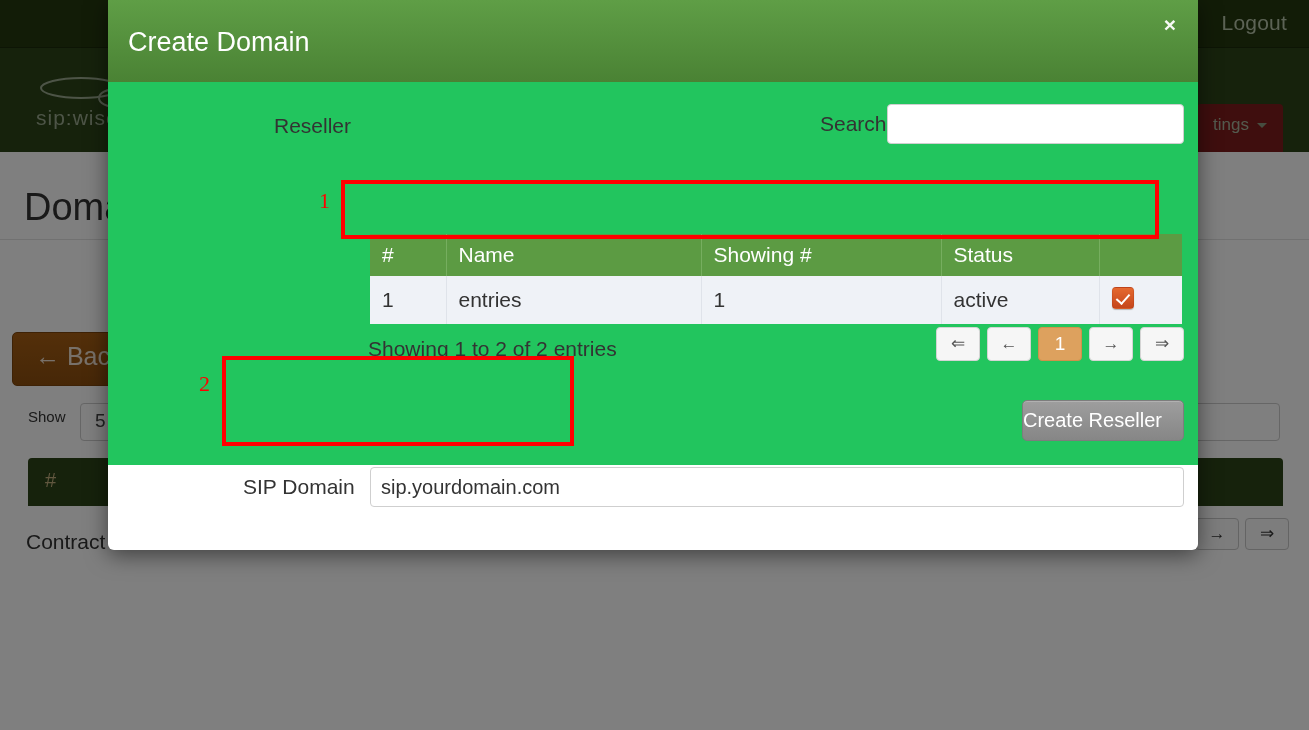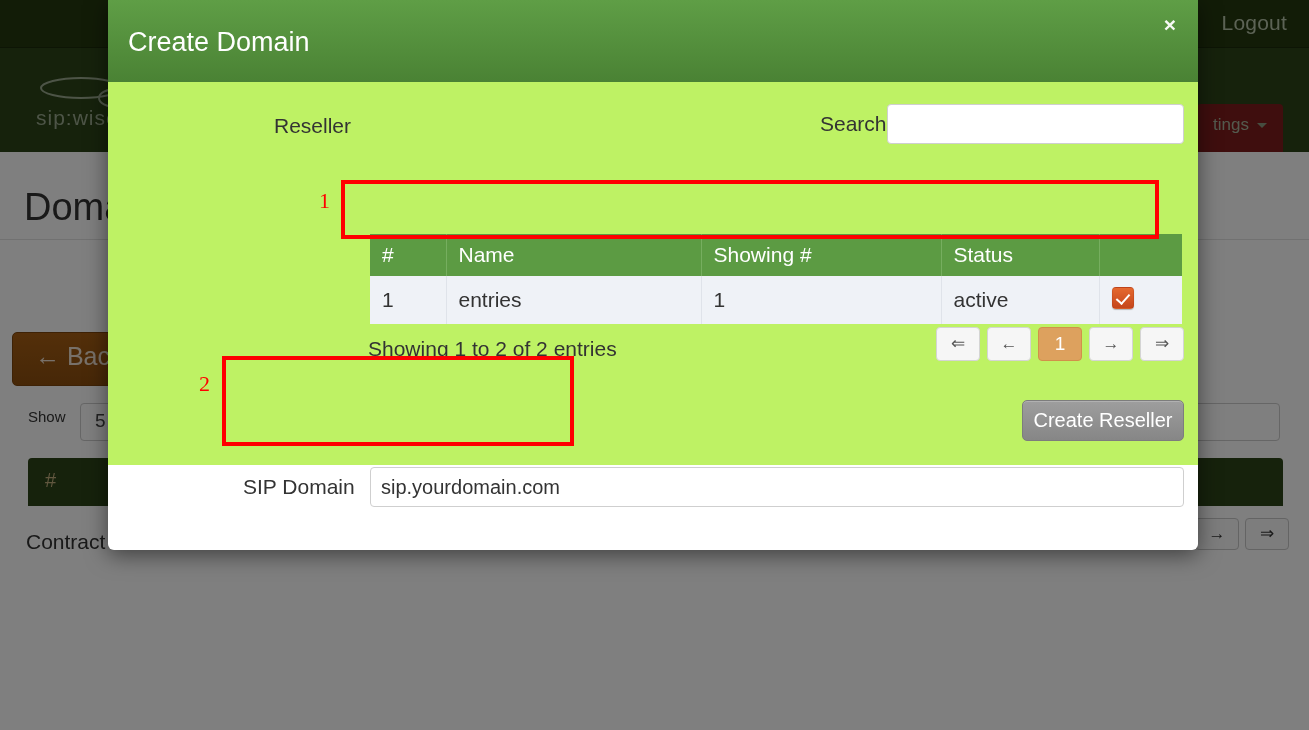--- a/index.html
+++ b/index.html
@@ -132,21 +132,21 @@
     color: #ffffff; font-size: 27px; font-weight: normal;
   }
   .modal-close {
     position: absolute; right: 22px; top: 14px;
     color: #ffffff; font-size: 21px; font-weight: bold;
     line-height: 1; opacity: .95;
   }
   .modal-body {
     position: relative;
     height: 383px;
-    background: #bef264;
+    background: #22c55e;
     padding: 6px;
   }
   .modal-footer {
     position: relative;
     height: 85px;
     background: #f5f5f5;
     border-top: 1px solid #e5e5e5;
     border-radius: 0 0 6px 6px;
   }
 
@@ -242,21 +242,21 @@
     font-size: 19px;
   }
 
   .create-reseller-btn {
     position: absolute; right: 14px; top: 318px;
     width: 162px; height: 41px;
     background: linear-gradient(#9e9e9e, #868686);
     border: 1px solid #7d7d7d;
     border-radius: 5px;
     color: #ffffff; font-size: 20px;
-    text-align: center; line-height: 39px;
+    text-align: left; line-height: 39px;
     box-shadow: inset 0 1px 0 rgba(255,255,255,.2);
   }
 
   .sipdomain-label {
     position: absolute; left: 135px; top: 393px;
     font-size: 21px; color: #333;
   }
   .sipdomain-input {
     position: absolute; left: 262px; top: 385px;
     width: 814px; height: 40px;

